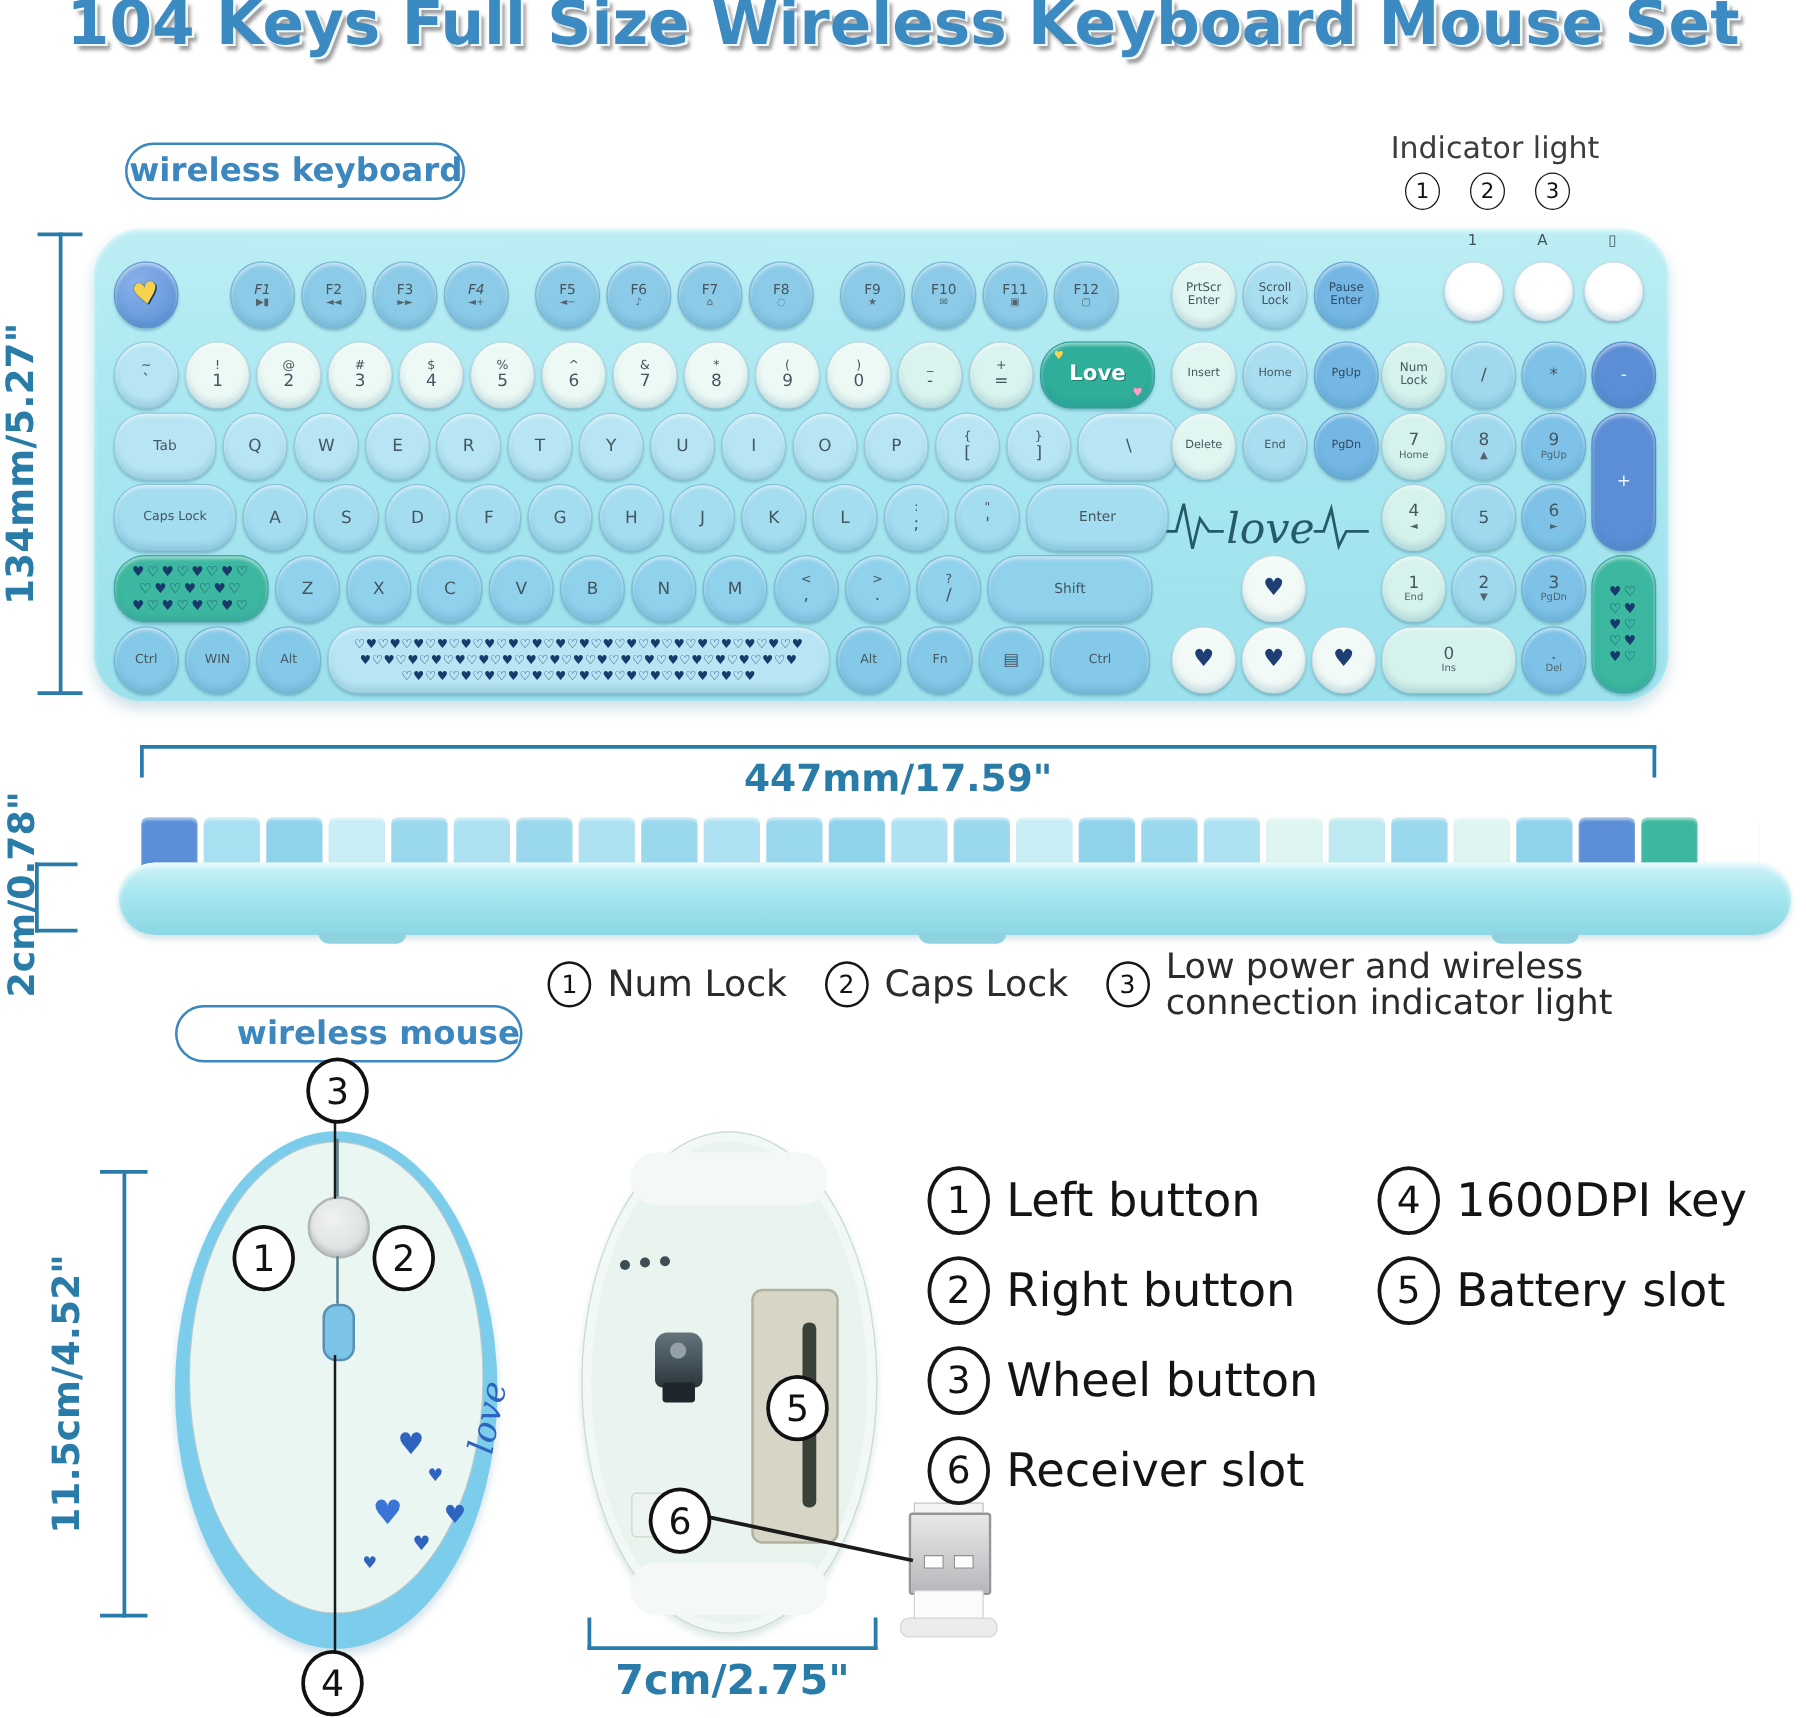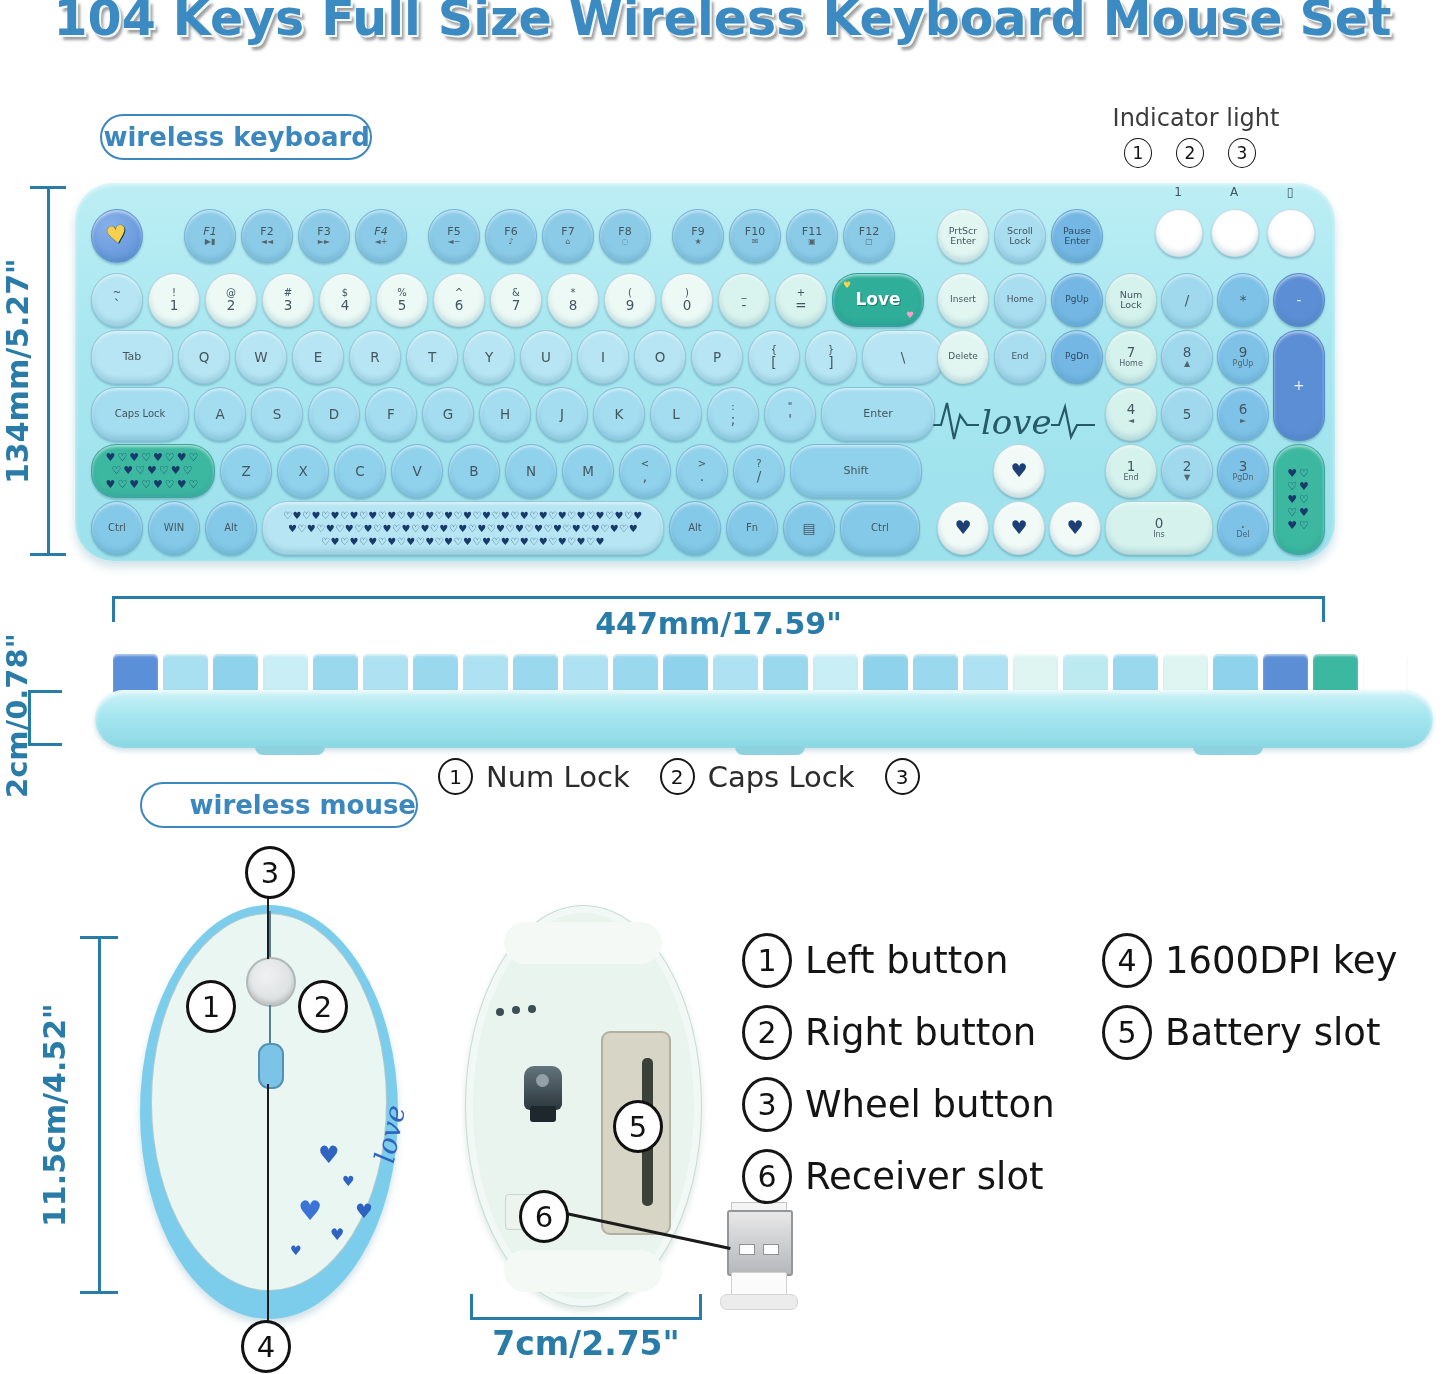--- a/index.html
+++ b/index.html
@@ -9,21 +9,21 @@
   
   .title{position:absolute;left:0;right:0;top:-10px;margin:0;text-align:center;white-space:nowrap;
          font-size:49px;font-weight:800;color:var(--title);
          text-shadow:2px 2px 0 #f2f9fd, 4px 5px 3px rgba(125,125,125,.75)}
 
   
   .pill{position:absolute;display:flex;align-items:center;justify-content:flex-end;
         border:2px solid var(--pill);border-radius:26px;color:var(--pill);
         font-weight:700;font-size:26px;background:#fff}
   #kb-pill{left:100px;top:114px;width:268px;height:42px}
-  #mouse-pill{left:140px;top:782px;width:274px;height:42px}
+  #mouse-pill{left:140px;top:804px;width:274px;height:42px}
 
   
   #indicator-head{position:absolute;left:1108px;top:104px;width:176px;text-align:center;font-size:24px;color:#3c3c3c}
   #indicator-nums{position:absolute;left:1124px;top:138px;display:flex;gap:24px}
 
   
   .cnum{display:inline-flex;align-items:center;justify-content:center;background:#fff;
         border:2.5px solid #161616;border-radius:50%;font-weight:700;color:#111;flex:none}
   .cnum.xs{width:26px;height:28px;font-size:17px;border-width:1.7px;font-weight:400}
   .cnum.sm{width:31px;height:33px;font-size:20px;border-width:2px;font-weight:400}
@@ -650,20 +650,21 @@
       <div class="leg-item">
         <span class="cnum sm">1</span>
         <span class="leg-label">Num Lock</span>
       </div>
       <div class="leg-item">
         <span class="cnum sm">2</span>
         <span class="leg-label">Caps  Lock</span>
       </div>
       <div class="leg-item">
         <span class="cnum sm">3</span>
+        <span class="leg-label wrap">Low power and wireless connection indicator light</span>
       </div>
     </div>
 
   <div class="pill" id="mouse-pill">
     <span>wireless mouse</span>
   </div>
 
   <div id="mouse-top">
     <div id="mt-inner"></div>
     <div id="mt-seam"></div>

